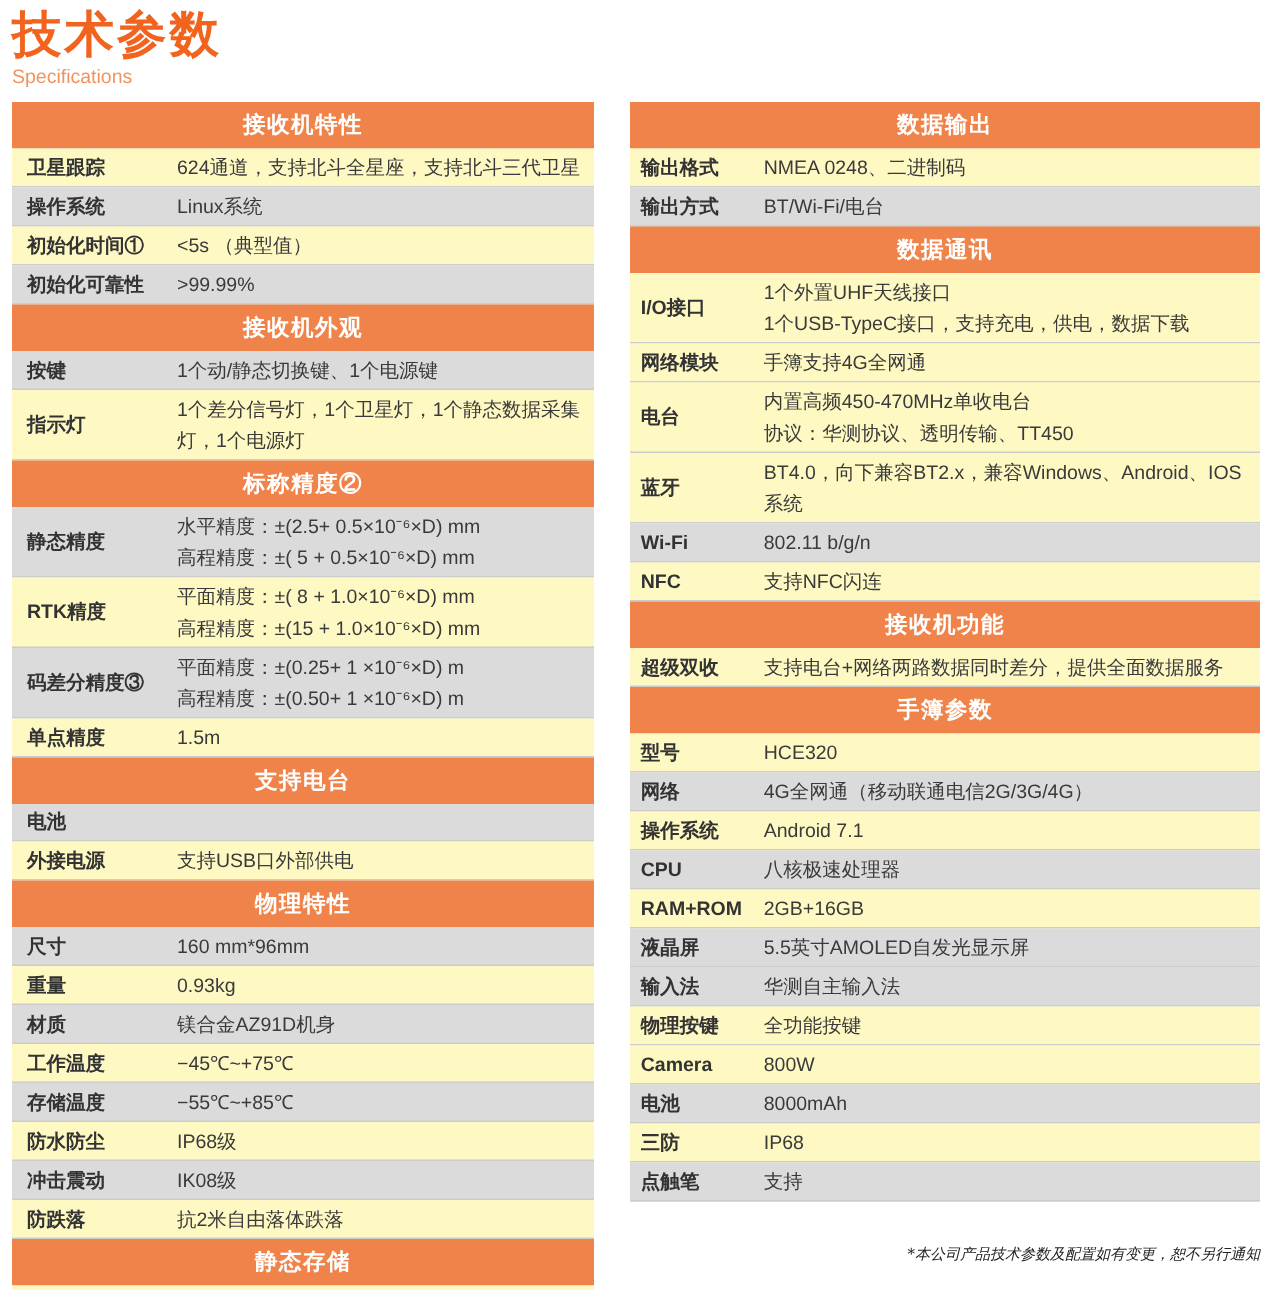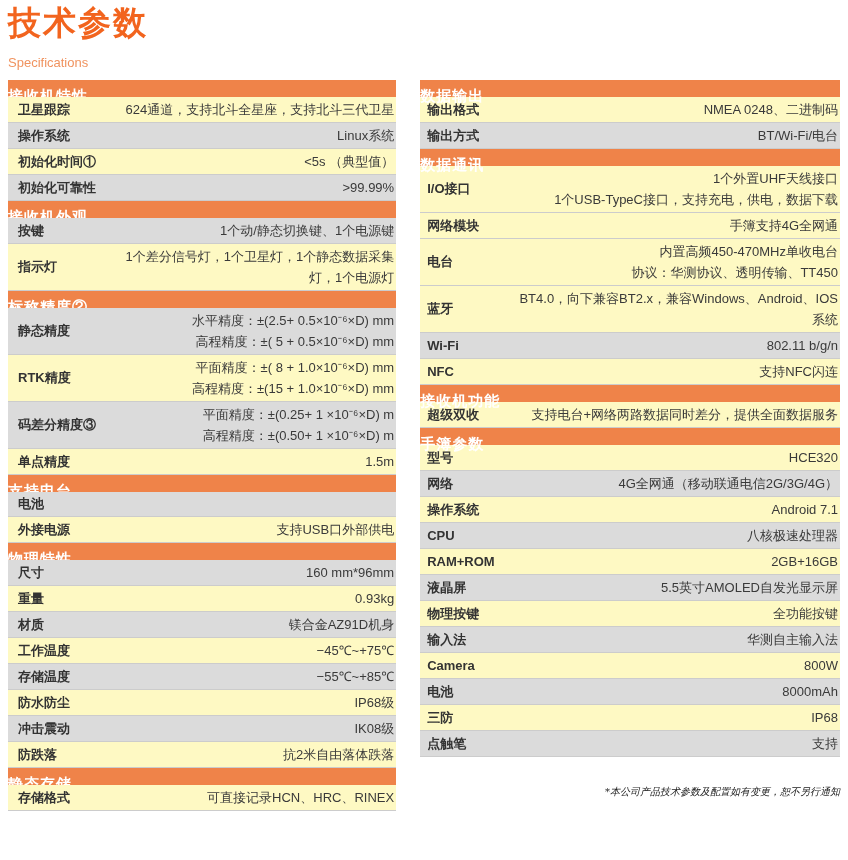--- a/index.html
+++ b/index.html
@@ -6,43 +6,43 @@
   body{
     width:848px;height:860px;overflow:hidden;
     font-family:"Liberation Sans", sans-serif;
     color:#3a3a3a;
   }
   .page{padding:6px 8px 0 8px;}
   .page-title{
     font-size:33px;font-weight:bold;color:#f2641e;
     letter-spacing:2px;line-height:34px;
   }
-  .page-subtitle{font-size:13px;color:#f0935f;margin-top:15px;}
+  .page-subtitle{font-size:13px;color:#f0935f;margin-top:3px;}
   .columns{display:flex;gap:24px;margin-top:10px;}
   .col{display:flex;flex-direction:column;}
   .col-left{width:392px;}
   .col-right{width:424px;}
   .sec-header{
     background:#ef8349;color:#ffffff;font-weight:bold;
-    font-size:15px;text-align:left;height:17px;line-height:31px;
+    font-size:15px;text-align:center;height:31px;line-height:31px;
     letter-spacing:1px;
   }
   .row{
     display:flex;align-items:center;
     border-bottom:1px solid #cccccc;
     min-height:24px;background:#fef9c3;
   }
   .row.gray{background:#dbdbdb;}
   .row-label{
     width:100px;flex-shrink:0;padding-left:10px;
     font-weight:bold;font-size:13px;color:#333333;
   }
   .col-right .row-label{width:82px;padding-left:7px;}
   .row-value{flex:1;font-size:13px;line-height:21px;padding:2px 2px 2px 0;}
-  .row-value .vline{display:block;text-align:right;}
+  .row-value .vline{display:block;}
   .disclaimer{
     text-align:right;font-size:10px;margin-top:28px;color:#222222;
     font-style:italic;font-family:"DejaVu Serif", serif;
   }
 </style>
 </head>
 <body>
 
 <div class="page">
   <div class="page-title">技术参数</div>
@@ -275,30 +275,30 @@
             <div class="row-value">
               <span class="vline">2GB+16GB</span>
             </div>
           </div>
           <div class="row gray">
             <div class="row-label">液晶屏</div>
             <div class="row-value">
               <span class="vline">5.5英寸AMOLED自发光显示屏</span>
             </div>
           </div>
+          <div class="row gray">
+            <div class="row-label">输入法</div>
+            <div class="row-value">
+              <span class="vline">华测自主输入法</span>
+            </div>
+          </div>
           <div class="row">
             <div class="row-label">物理按键</div>
             <div class="row-value">
               <span class="vline">全功能按键</span>
-            </div>
-          </div>
-          <div class="row gray">
-            <div class="row-label">输入法</div>
-            <div class="row-value">
-              <span class="vline">华测自主输入法</span>
             </div>
           </div>
           <div class="row">
             <div class="row-label">Camera</div>
             <div class="row-value">
               <span class="vline">800W</span>
             </div>
           </div>
           <div class="row gray">
             <div class="row-label">电池</div>

